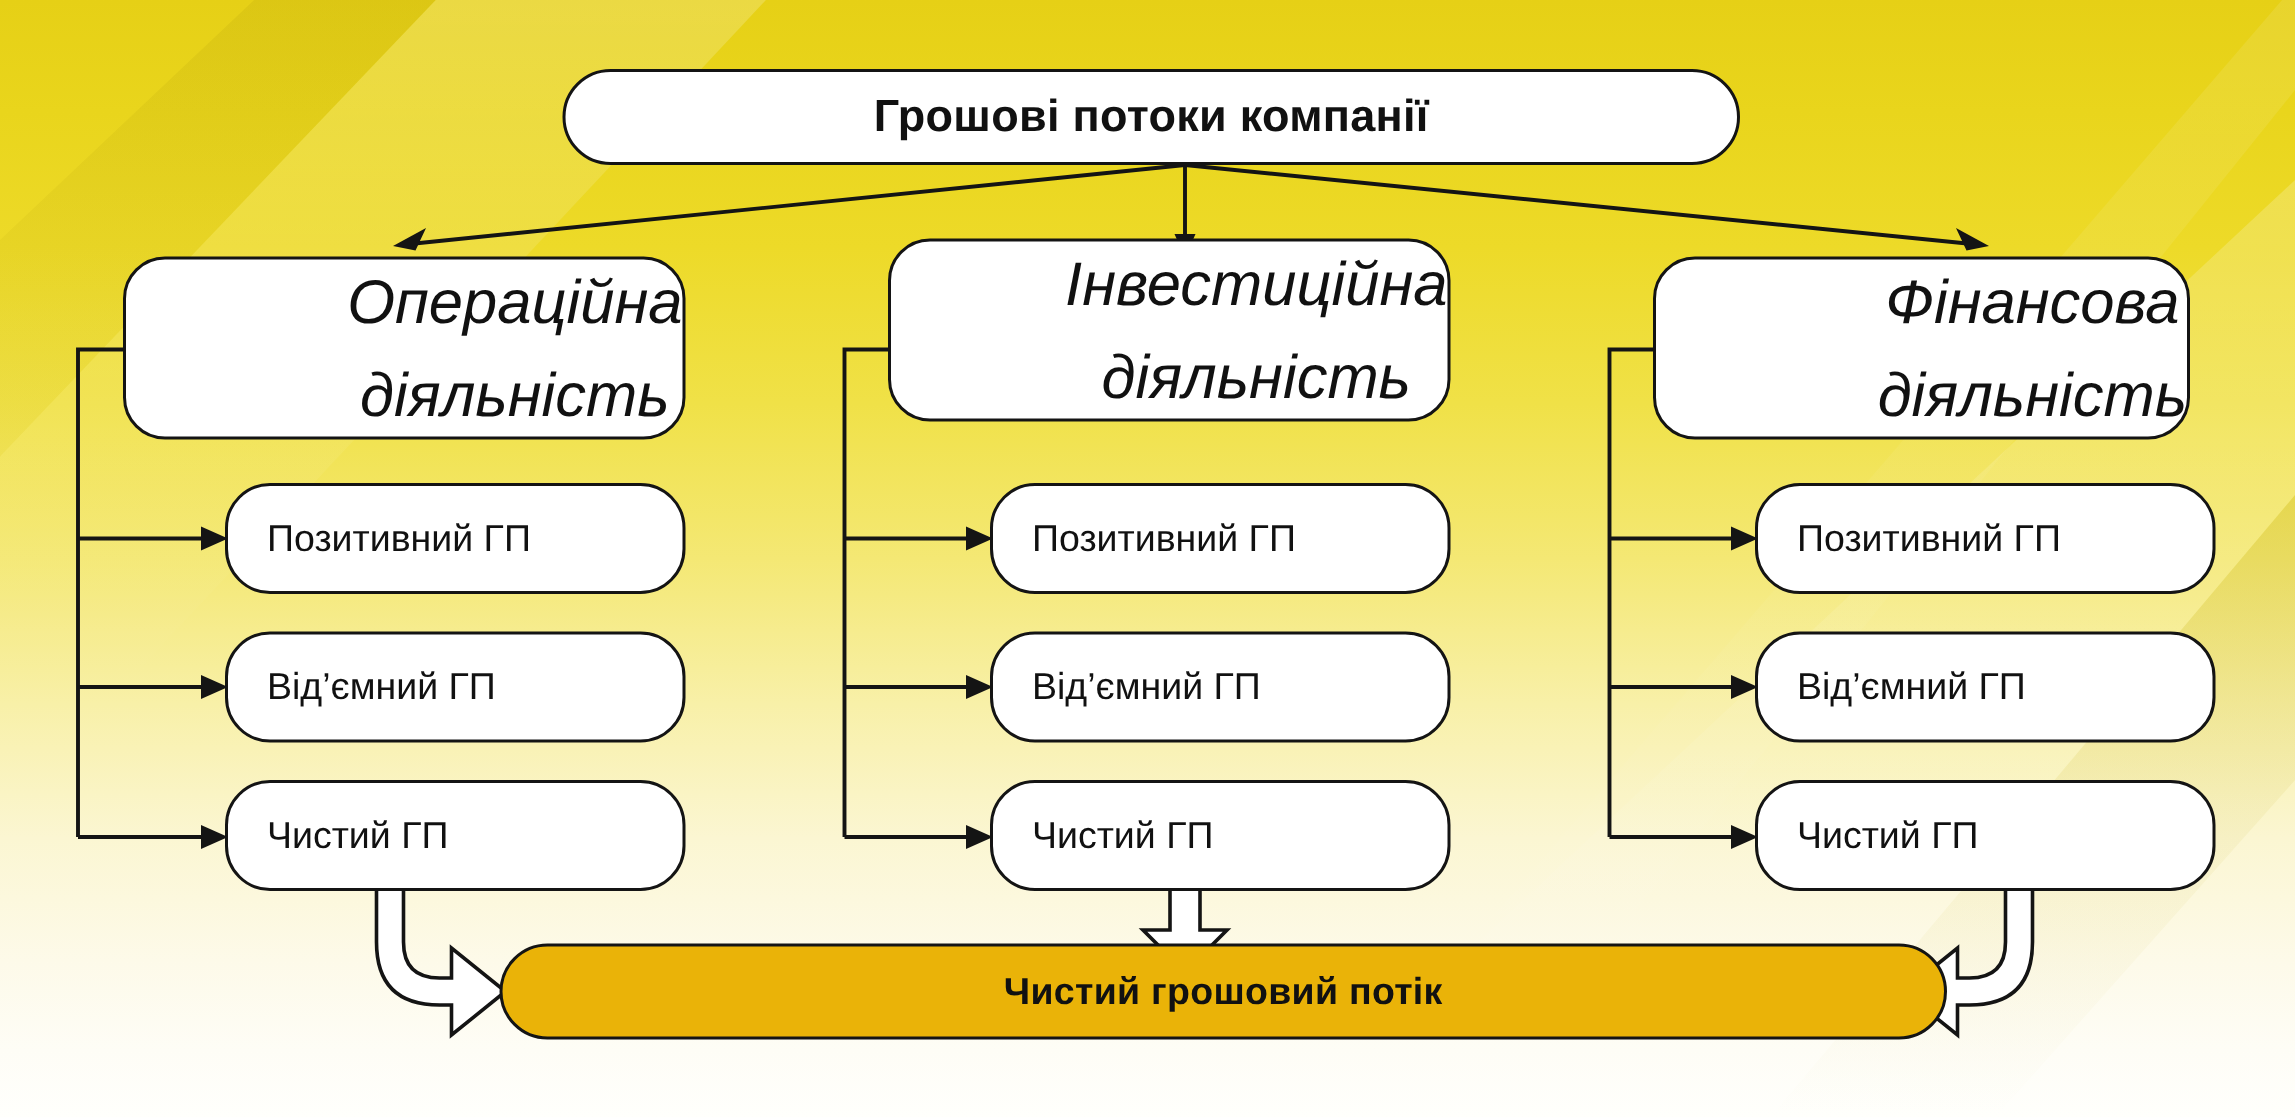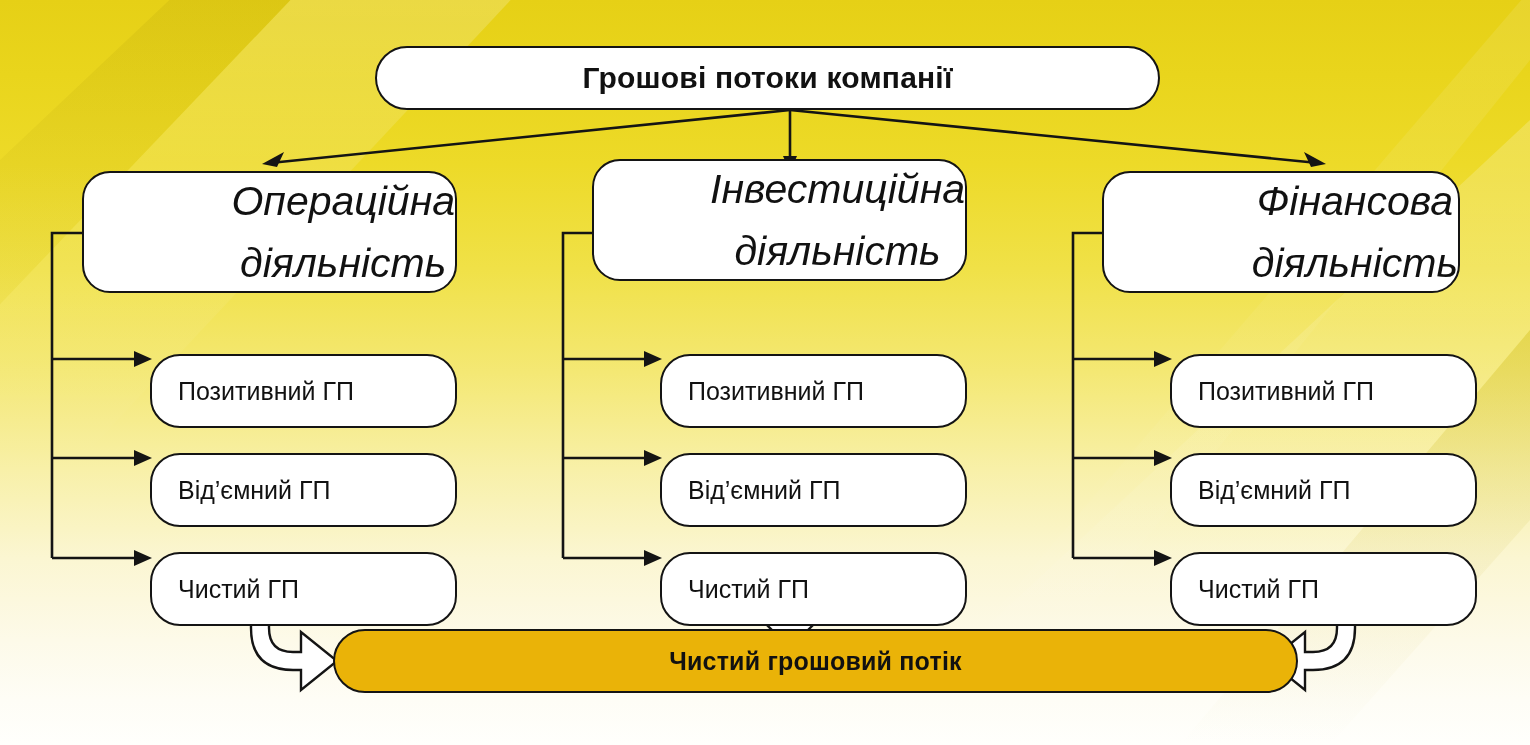--- a/index.html
+++ b/index.html
@@ -57,21 +57,20 @@
     line-height: 1.52;
     font-weight: normal;
     font-style: italic;
   }
   .node.leaf-node {
     border-radius: 30px;
     justify-content: flex-start;
     padding-left: 26px;
     font-size: 25px;
     font-weight: normal;
-    margin-top: 32px;
   }
   #result-bar {
     position: absolute;
     box-sizing: border-box;
     background: #eab308;
     border: 2px solid #141414;
     border-radius: 34px;
     display: flex;
     align-items: center;
     justify-content: center;

